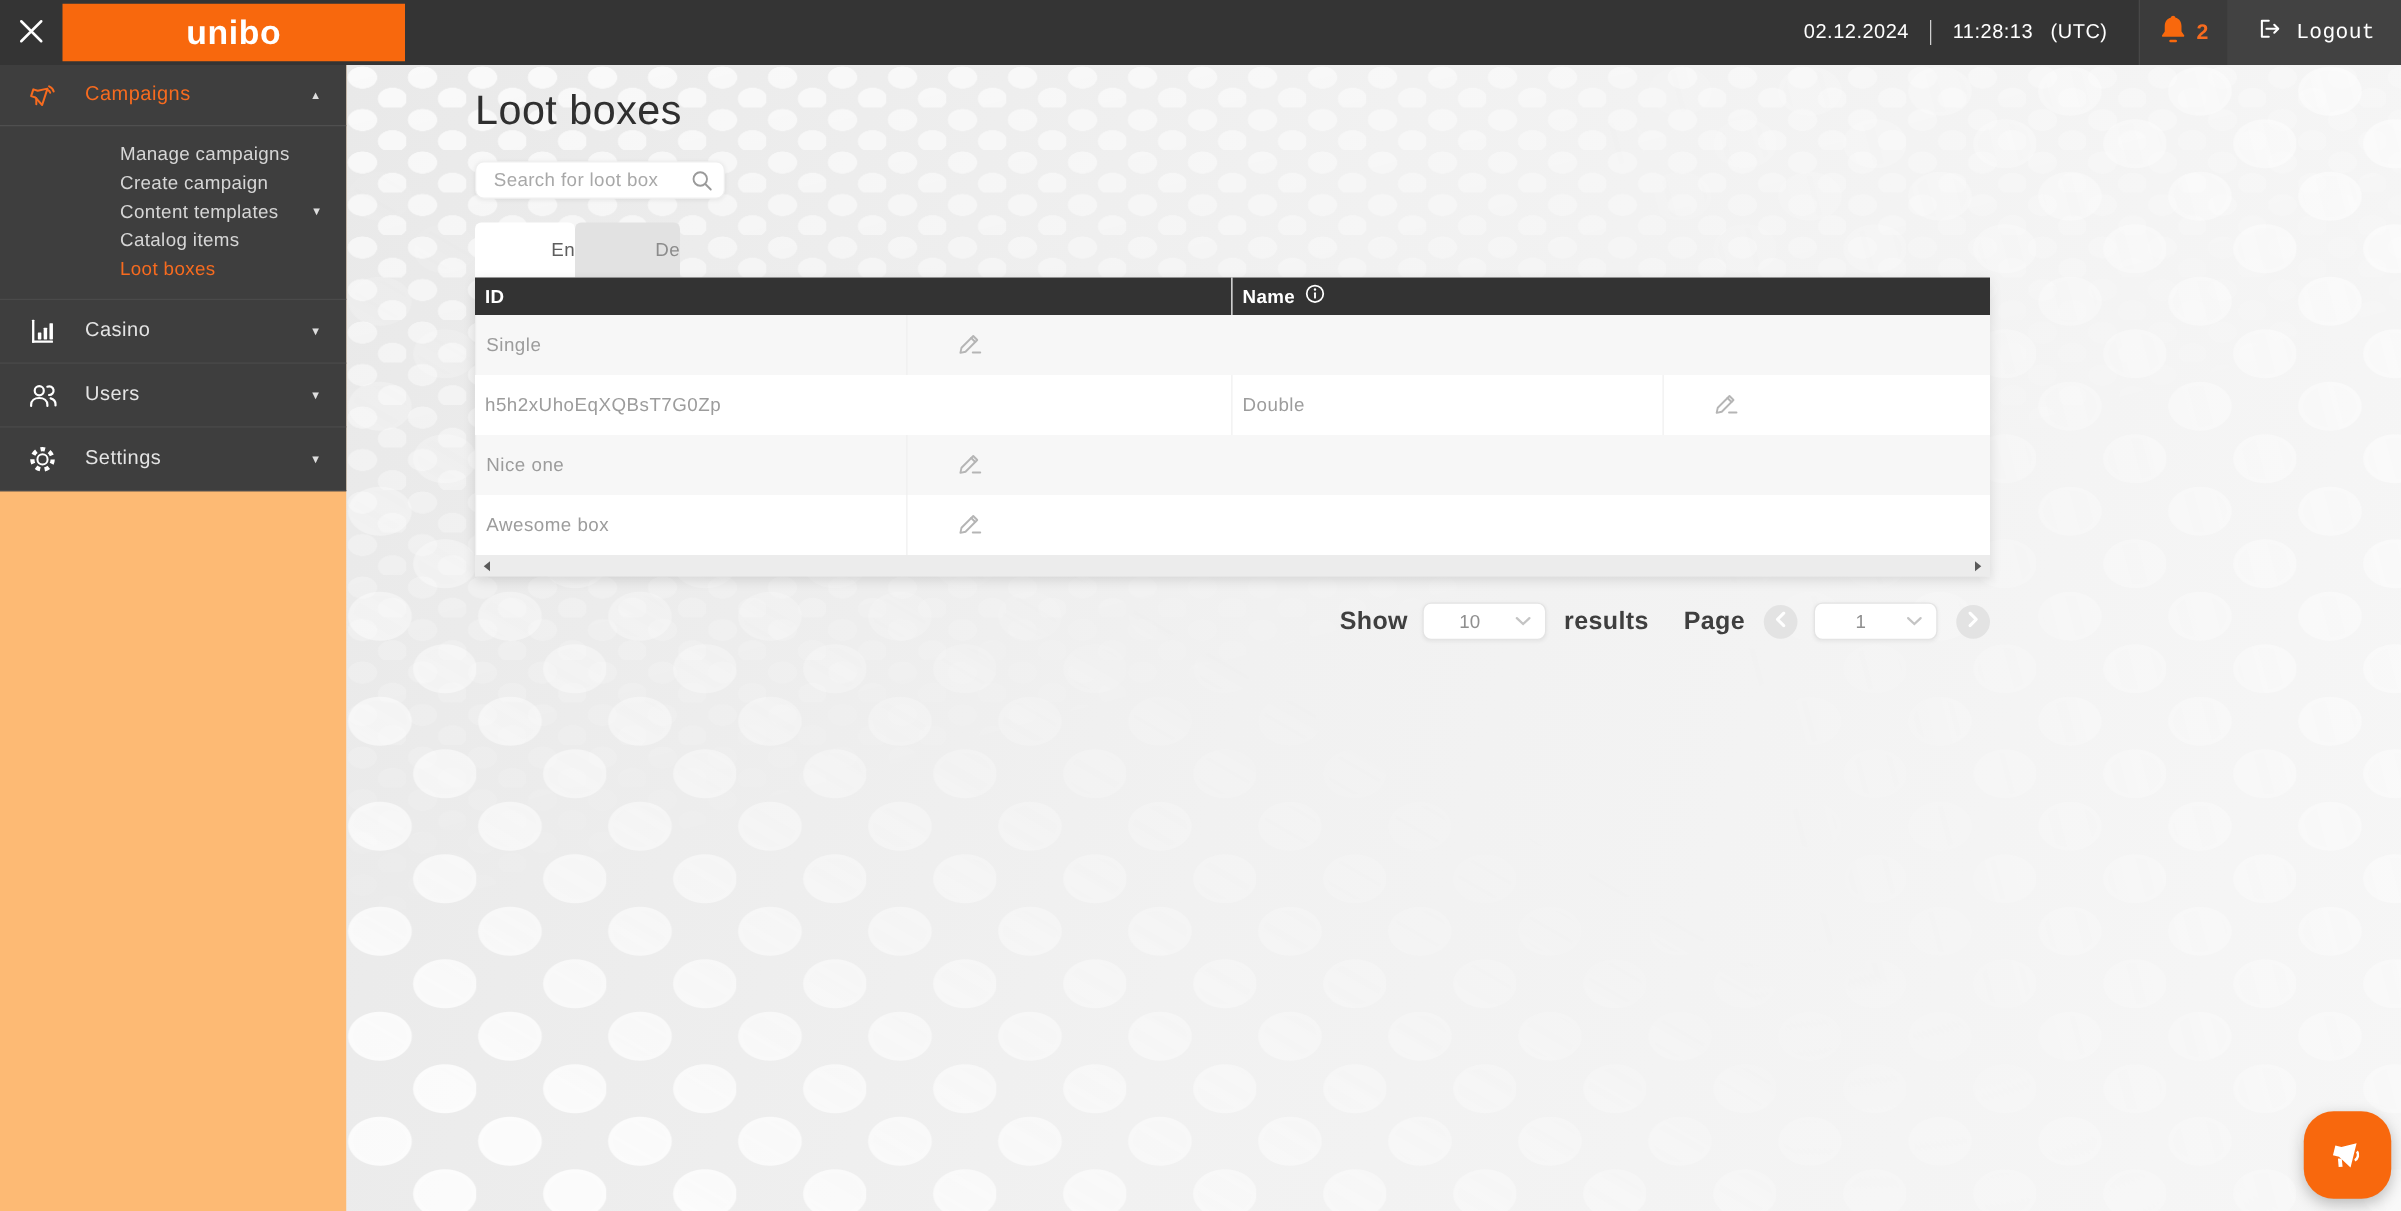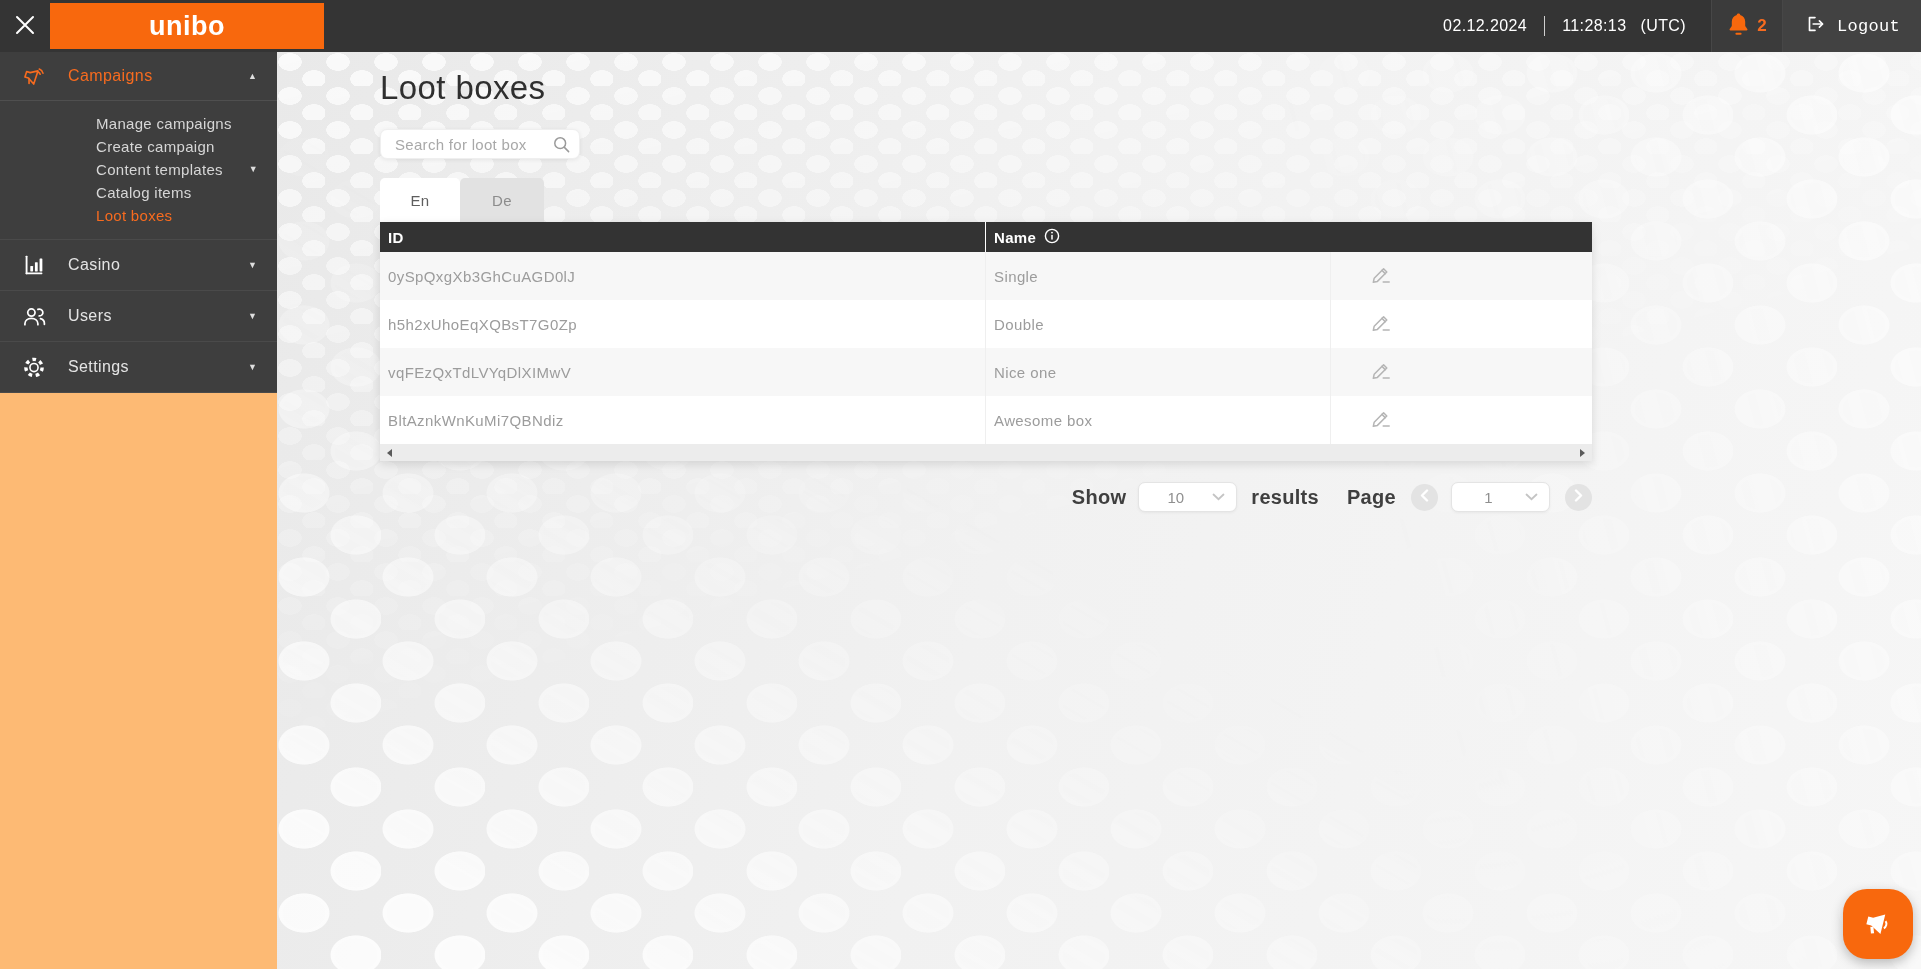--- a/index.html
+++ b/index.html
@@ -60,21 +60,21 @@
   .content { position:relative; z-index:1; width:100%; height:100%; }
 
   .page-title { position:absolute; top:17px; left:103px; font-size:33px; font-weight:500; color:#2f2f2f; letter-spacing:0.4px; }
 
   .search-box { position:absolute; top:77px; left:103px; width:200px; height:30px; }
   .search-box input { width:100%; height:100%; border:1px solid #efefef; border-radius:7px; background:#fff; box-shadow:0 1px 4px rgba(0,0,0,.07); padding:0 34px 0 14px; font-size:15px; color:#555; font-family:inherit; letter-spacing:0.3px; outline:none; }
   .search-box input::placeholder { color:#a8a8a8; }
   .search-icon { position:absolute; right:10px; top:7px; }
 
   .tabs { position:absolute; top:126px; left:103px; display:flex; }
-  .tab { height:44px; display:flex; align-items:center; justify-content:center; font-size:15px; letter-spacing:0.3px; border-radius:5px 5px 0 0; cursor:pointer; }
+  .tab { height:44px; display:flex; align-items:center; justify-content:flex-end; font-size:15px; letter-spacing:0.3px; border-radius:5px 5px 0 0; cursor:pointer; }
   .tab.active { width:80px; background:#fff; color:#5e5e5e; }
   .tab.inactive { width:84px; background:#e2e2e2; color:#8c8c8c; }
 
   .table-wrap { position:absolute; top:170px; left:103px; width:1212px; background:#fff; box-shadow:0 3px 9px rgba(0,0,0,.12); }
   .thead { display:flex; height:30px; background:#333333; color:#fff; }
   .th { display:flex; align-items:center; font-size:15px; font-weight:700; letter-spacing:0.3px; }
   .th.c-id { width:605px; padding-left:8px; }
   .th.c-name { width:345px; padding-left:8px; border-left:1px solid #fff; gap:8px; }
   .th.c-actions { width:262px; padding-left:7px; border-left:1px solid #fff; }
   .trow { display:flex; height:48px; }
@@ -247,21 +247,20 @@
               <svg width="16" height="16" viewBox="0 0 16 16" fill="none">
                 <circle cx="8" cy="8" r="6.6" stroke="#ffffff" stroke-width="1.4"></circle>
                 <rect x="7.25" y="6.8" width="1.5" height="5" rx="0.7" fill="#ffffff"></rect>
                 <circle cx="8" cy="4.6" r="0.95" fill="#ffffff"></circle>
               </svg>
             </span>
           </div>
         </div>
 
         <div class="trow">
-          <div class="td c-id">0ySpQxgXb3GhCuAGD0lJ</div>
           <div class="td c-name">Single</div>
           <div class="td c-actions">
             <button class="edit-btn">
               <span>
                 <svg width="21" height="21" viewBox="0 0 21 21" fill="none" stroke="#b5b5b5" stroke-width="1.5" stroke-linejoin="round" stroke-linecap="round">
                   <path d="M3.2 14.2 L12.6 4.8 l3.2 3.2 L6.4 17.4 l-4.1.9 Z"></path>
                   <path d="M11 6.4 l3.2 3.2"></path>
                   <path d="M12.2 18 h6"></path>
                 </svg>
               </span>
@@ -277,36 +276,34 @@
                 <svg width="21" height="21" viewBox="0 0 21 21" fill="none" stroke="#b5b5b5" stroke-width="1.5" stroke-linejoin="round" stroke-linecap="round">
                   <path d="M3.2 14.2 L12.6 4.8 l3.2 3.2 L6.4 17.4 l-4.1.9 Z"></path>
                   <path d="M11 6.4 l3.2 3.2"></path>
                   <path d="M12.2 18 h6"></path>
                 </svg>
               </span>
             </button>
           </div>
         </div>
         <div class="trow">
-          <div class="td c-id">vqFEzQxTdLVYqDlXIMwV</div>
           <div class="td c-name">Nice one</div>
           <div class="td c-actions">
             <button class="edit-btn">
               <span>
                 <svg width="21" height="21" viewBox="0 0 21 21" fill="none" stroke="#b5b5b5" stroke-width="1.5" stroke-linejoin="round" stroke-linecap="round">
                   <path d="M3.2 14.2 L12.6 4.8 l3.2 3.2 L6.4 17.4 l-4.1.9 Z"></path>
                   <path d="M11 6.4 l3.2 3.2"></path>
                   <path d="M12.2 18 h6"></path>
                 </svg>
               </span>
             </button>
           </div>
         </div>
         <div class="trow">
-          <div class="td c-id">BltAznkWnKuMi7QBNdiz</div>
           <div class="td c-name">Awesome box</div>
           <div class="td c-actions">
             <button class="edit-btn">
               <span>
                 <svg width="21" height="21" viewBox="0 0 21 21" fill="none" stroke="#b5b5b5" stroke-width="1.5" stroke-linejoin="round" stroke-linecap="round">
                   <path d="M3.2 14.2 L12.6 4.8 l3.2 3.2 L6.4 17.4 l-4.1.9 Z"></path>
                   <path d="M11 6.4 l3.2 3.2"></path>
                   <path d="M12.2 18 h6"></path>
                 </svg>
               </span>

